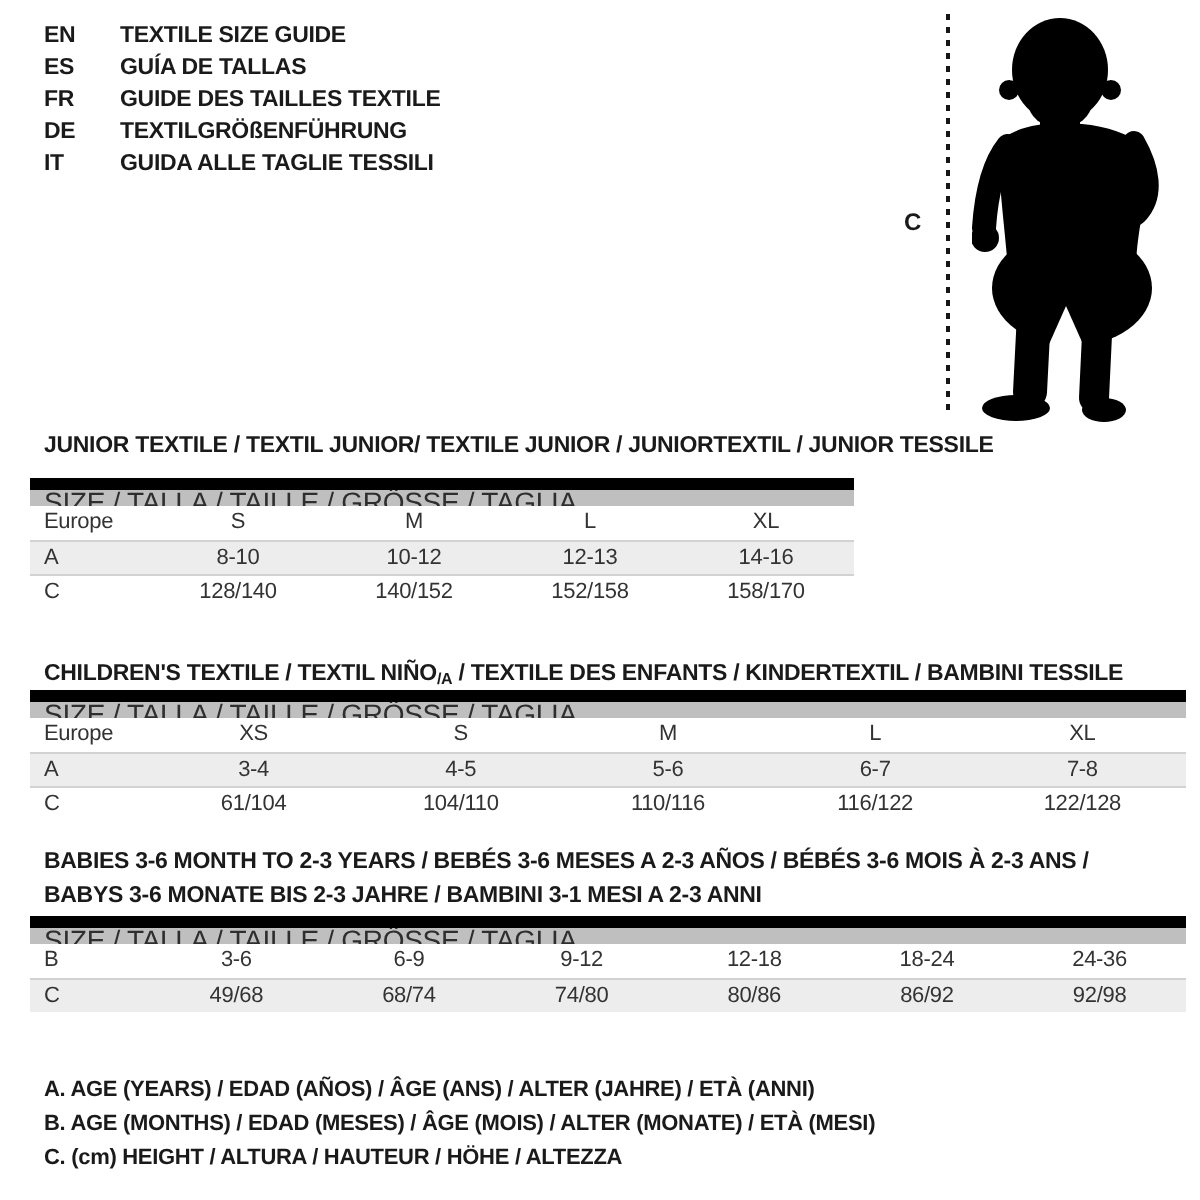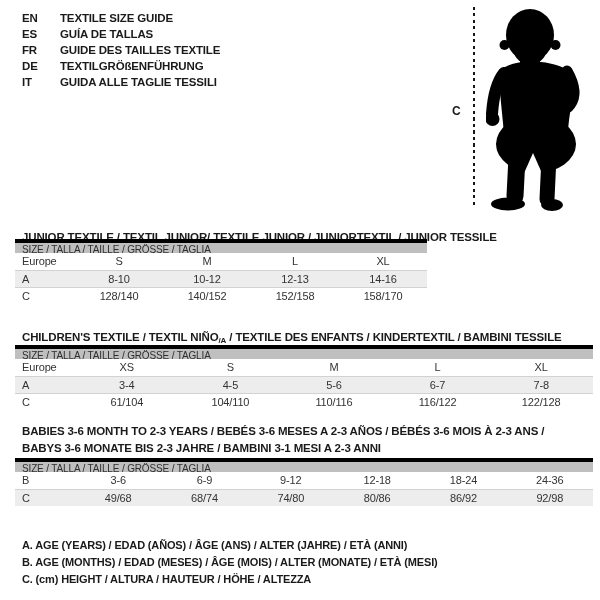--- a/index.html
+++ b/index.html
@@ -29,22 +29,22 @@
   
   .tbl-title {
     position:absolute; left:22px; font-size:11.5px; font-weight:700;
     line-height:17px; white-space:nowrap;
   }
   .tbl-title sub.small-sub { font-size:8px; vertical-align:-2px; letter-spacing:-0.1px; }
 
   
   .size-table { position:absolute; left:15px; }
   .t-bar {
-    height:14px; line-height:13px; background:#bfbfbf; border-top:4px solid #000000;
-    font-size:10px; color:#2e2e2e; padding-left:7px; overflow:hidden;
+    height:14px; line-height:13px; background:#bfbfbf; border-top:6px solid #000000;
+    font-size:14px; color:#2e2e2e; padding-left:7px; overflow:hidden;
   }
   .t-row { display:flex; height:17px; line-height:17px; font-size:11px; color:#333333; }
   .t-row + .t-row { border-top:1px solid #d2d2d2; }
   .t-row.alt { background:#ededed; }
   .t-label { width:60px; padding-left:7px; }
   .t-cell { flex:1; text-align:center; }
 
   
   .footnotes { position:absolute; left:22px; top:537px; }
   .footnote { font-size:11px; font-weight:700; line-height:17px; white-space:nowrap; }
@@ -96,21 +96,21 @@
       <path d="M18 66 C10 76 7 92 6 107" stroke-width="12"></path>
       <path d="M81 64 C89 78 90 90 84 98 C82 101 79 102 76 102" stroke-width="11"></path>
     </g>
     <g fill="#000000">
       <circle cx="6.5" cy="112" r="7"></circle>
       <ellipse cx="22" cy="197" rx="17" ry="6.5"></ellipse>
       <ellipse cx="66" cy="198" rx="11" ry="6"></ellipse>
     </g>
   </svg>
 
-  <div class="tbl-title" style="top:229px;text-align:right;">JUNIOR TEXTILE / TEXTIL JUNIOR/ TEXTILE JUNIOR / JUNIORTEXTIL / JUNIOR TESSILE</div>
+  <div class="tbl-title" style="top:215px;text-align:right;">JUNIOR TEXTILE / TEXTIL JUNIOR/ TEXTILE JUNIOR / JUNIORTEXTIL / JUNIOR TESSILE</div>
   <div class="size-table" style="top:239px; width:412px;">
     <div class="t-bar">SIZE / TALLA / TAILLE / GRÖSSE / TAGLIA</div>
     <div class="t-row">
       <div class="t-label">Europe</div>
       <div class="t-cell">S</div>
       <div class="t-cell">M</div>
       <div class="t-cell">L</div>
       <div class="t-cell">XL</div>
     </div>
     <div class="t-row alt">

